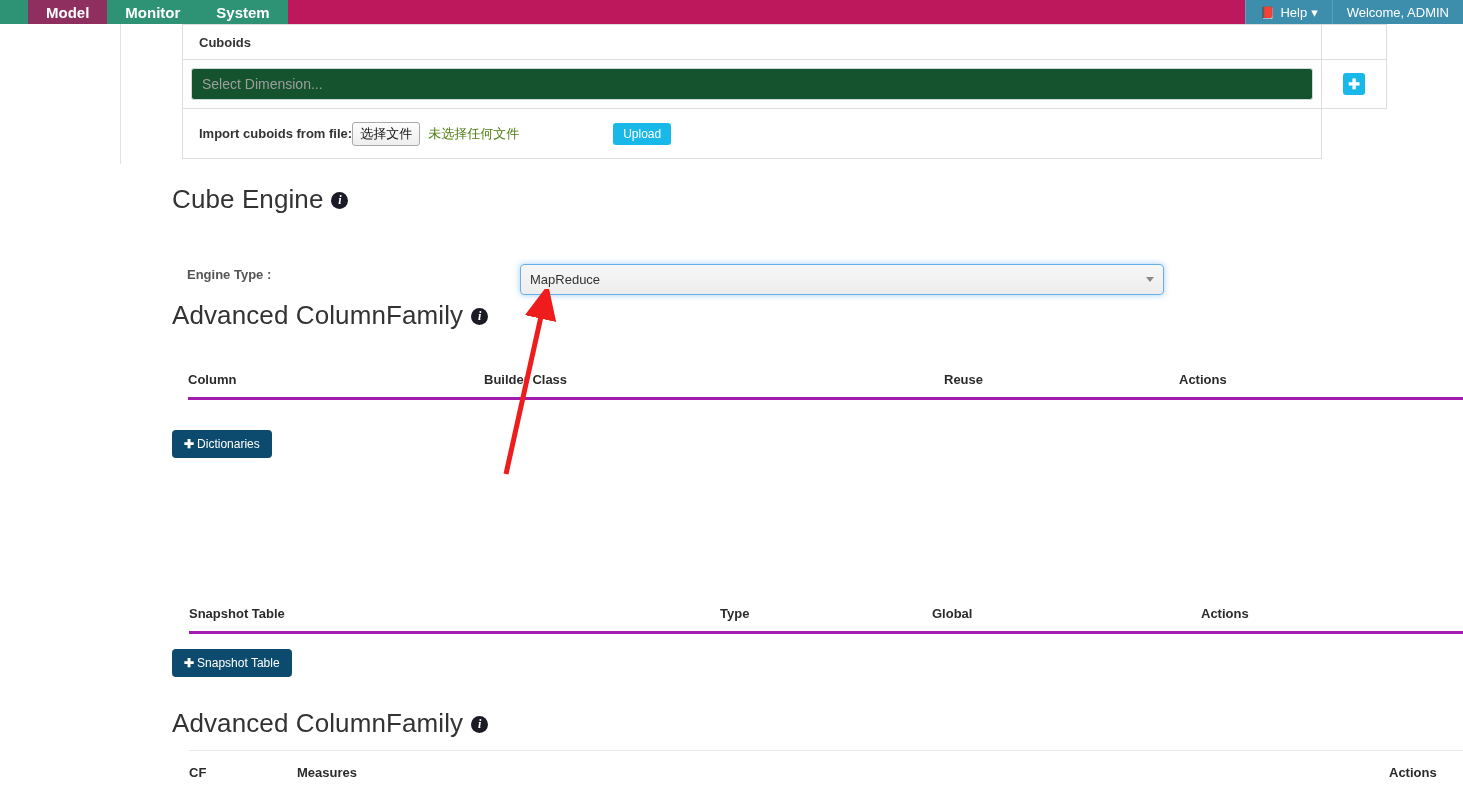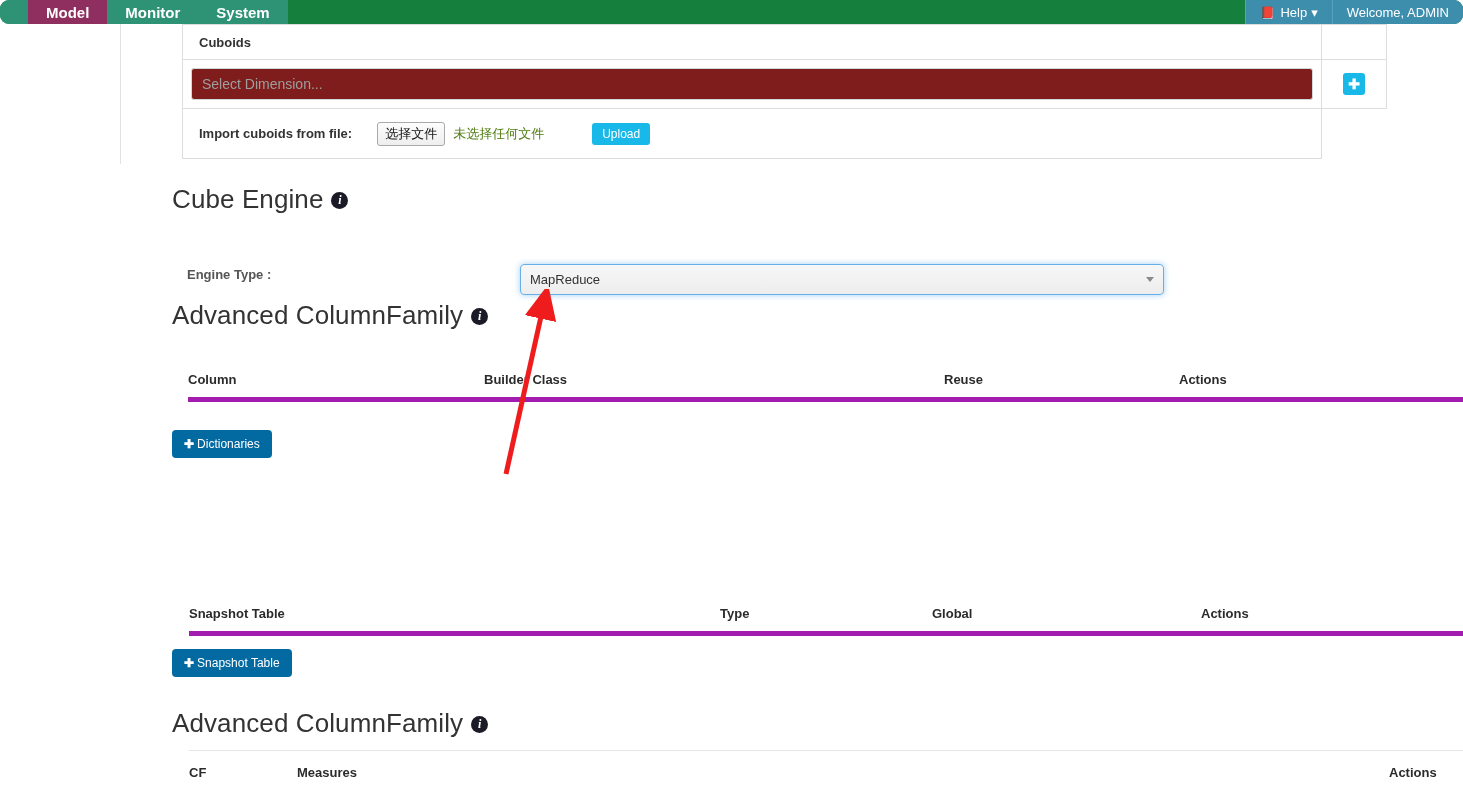--- a/index.html
+++ b/index.html
@@ -10,23 +10,22 @@
     font-family: "Liberation Sans", sans-serif;
     overflow: hidden;
   }
 
   #page { position: relative; width: 1463px; height: 789px; background:#fff; }
 
   
   .navbar {
     position: absolute; top: 0; left: 0;
     width: 1463px; height: 24px;
-    background: #15803d;
+    background: #be185d;
     overflow: hidden;
-    border-radius: 9px;
   }
   .nav-left { position:absolute; left:0; top:0; height:24px; display:flex; }
   .nav-tab {
     height: 24px;
     padding: 0 18px;
     display: flex; align-items: flex-end; justify-content: center;
     color: #ffffff;
     font-size: 15px;
     font-weight: 600;
     background: #2e9374;
@@ -78,50 +77,50 @@
 
   .dim-input {
     width: 100%;
     height: 32px;
     border: 1px solid #cfd8dc;
     border-radius: 3px;
     padding: 0 10px;
     font-size: 14px;
     color: #999;
     font-family: "Liberation Sans", sans-serif;
-    background:#7f1d1d;
+    background:#14532d;
     outline: none;
   }
   .dim-input::placeholder { color:#9e9e9e; }
 
   .btn-plus {
     display:inline-flex; align-items:center; justify-content:center;
     width: 22px; height: 22px;
     background: #18b8e8;
     border: none; border-radius: 3px;
     color: #fff; font-size: 14px; font-weight: bold;
     line-height: 1; cursor: pointer;
     padding: 0;
   }
 
   .import-row { display:flex; align-items:center; padding-left:8px; }
-  .import-label { font-size:13px; font-weight:bold; color:#333; margin-right:25px; white-space:nowrap;}
+  .import-label { font-size:13px; font-weight:bold; color:#333; margin-right:0; white-space:nowrap;}
   .file-btn {
     border: 1px solid #a9a9a9;
     background: linear-gradient(#fdfdfd,#eeeeee);
     border-radius: 3px;
     font-size: 13px;
     padding: 2px 7px;
     color:#111;
     font-family: "Liberation Sans", sans-serif;
     cursor:pointer;
   }
   .file-none { font-size: 13px; color:#4d7c0f; margin-left: 8px; }
   .btn-upload {
-    margin-left: 48px;
+    margin-left: 94px;
     background: #18b8e8;
     color:#fff;
     border: none;
     border-radius: 3px;
     font-size: 12px;
     padding: 4px 10px;
     cursor:pointer;
     font-family: "Liberation Sans", sans-serif;
   }
 
@@ -151,28 +150,28 @@
   .hdr-table {
     position: absolute;
     border-collapse: collapse;
   }
   .hdr-table th {
     font-size: 13px;
     font-weight: bold;
     color: #2b2b2b;
     text-align: left;
     padding: 0 0 10px 0;
-    border-bottom: 5px solid #a21caf;
+    border-bottom: 3px solid #a21caf;
     white-space: nowrap;
   }
   .hdr-table.topline th { border-top: 1px solid #e6e6e6; padding-top: 14px; border-bottom: none; }
 
   .btn-cyan {
     position:absolute;
-    background:#0369a1;
+    background:#0c4a6e;
     color:#fff;
     border:none;
     border-radius: 4px;
     font-size: 12px;
     font-family: "Liberation Sans", sans-serif;
     padding: 7px 12px;
     cursor:pointer;
     white-space: nowrap;
   }
   .btn-cyan .pl { font-weight: bold; margin-right:3px; }

